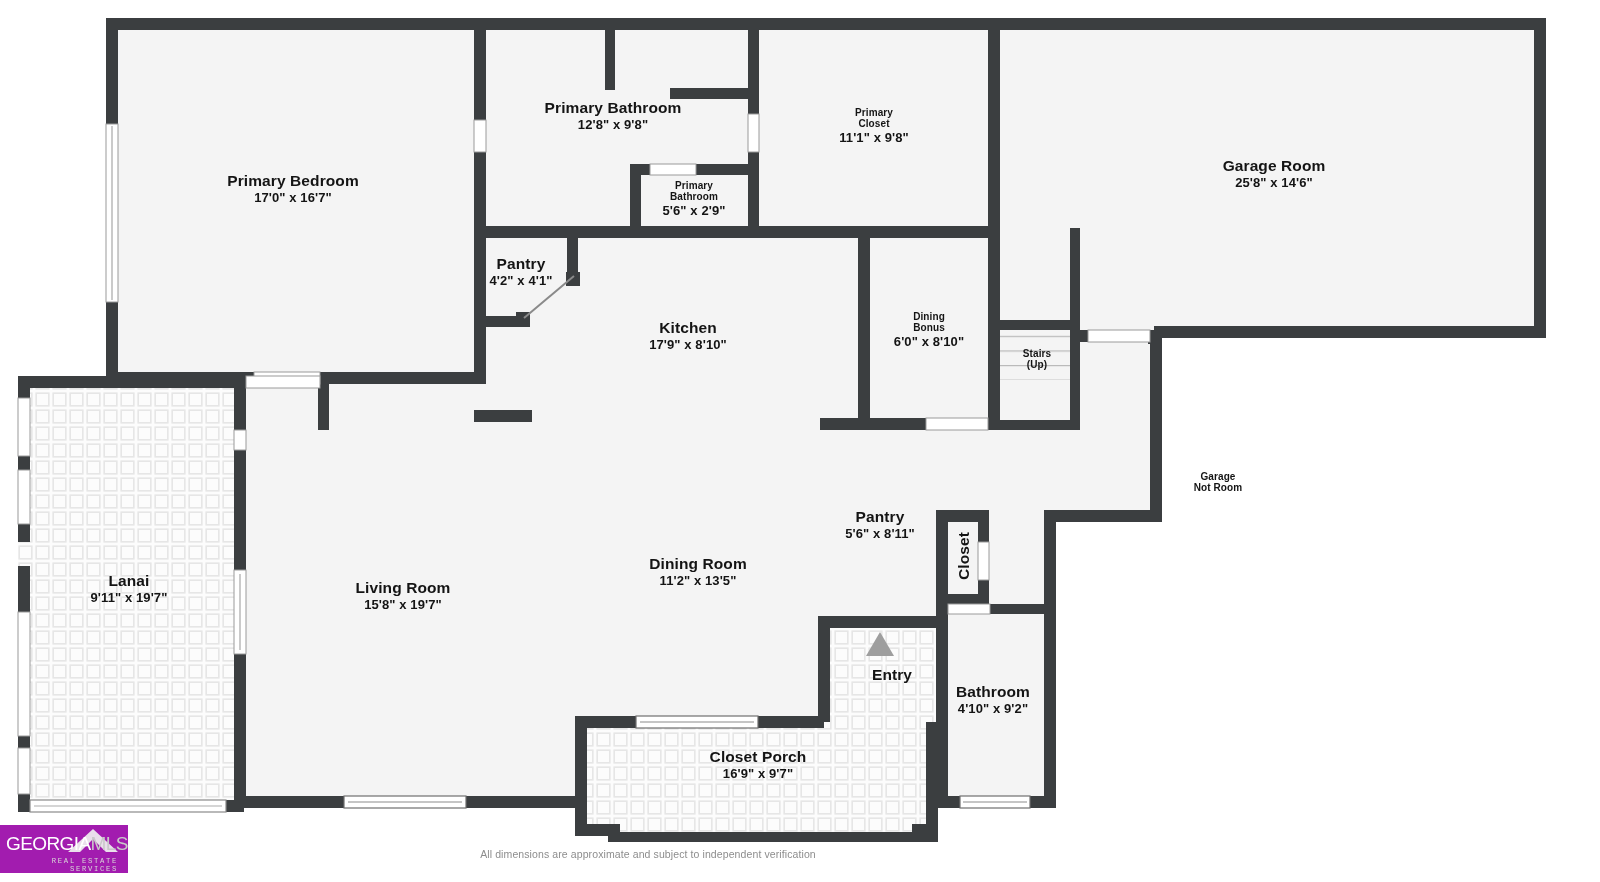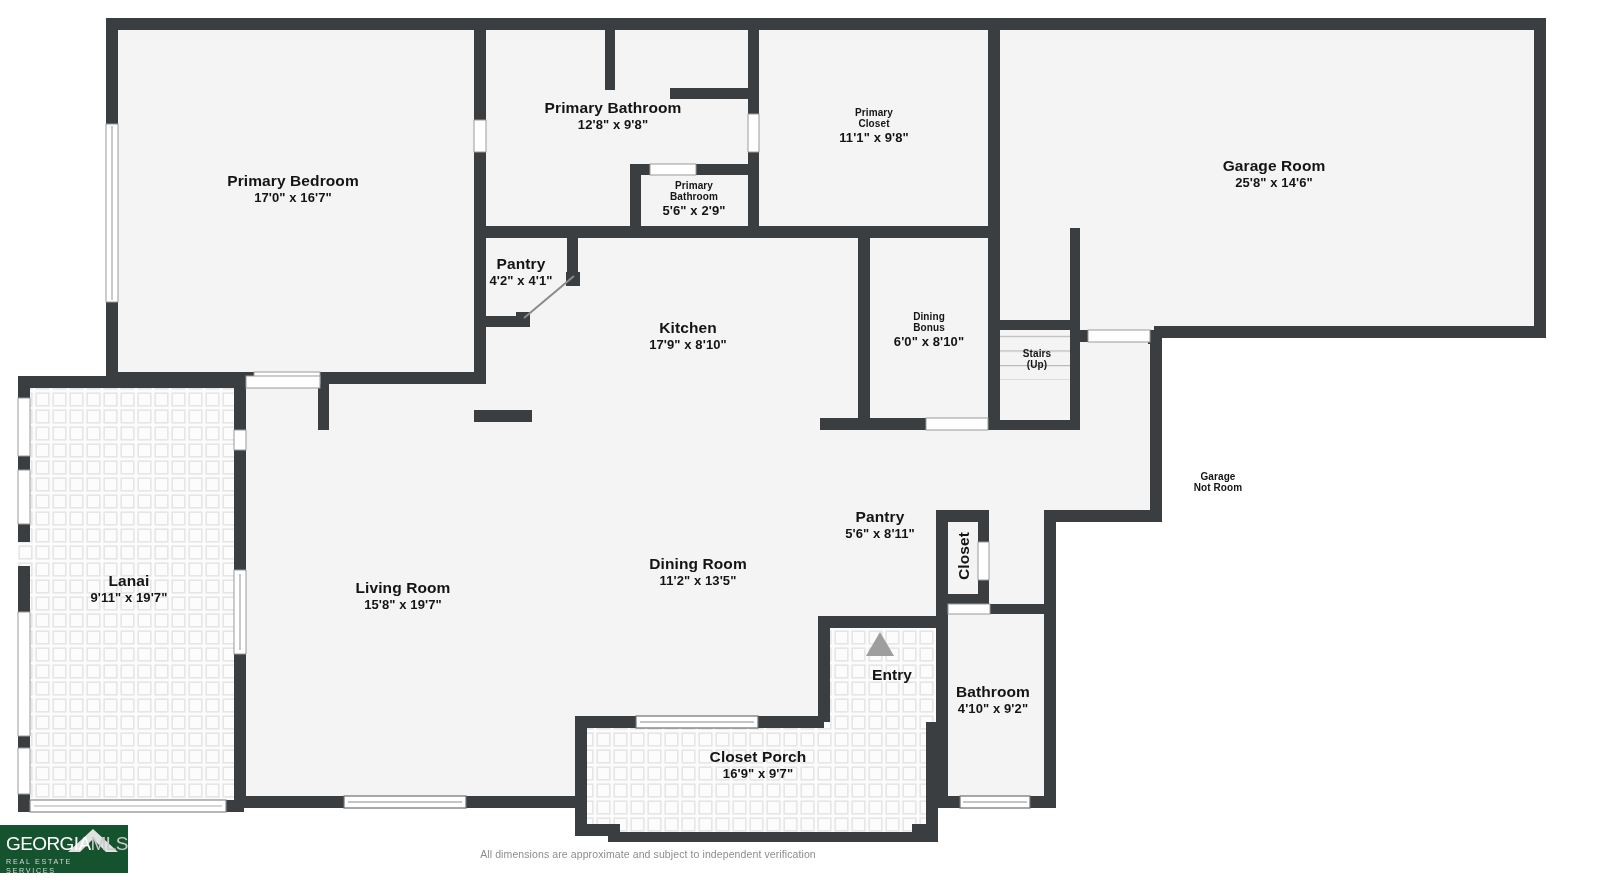--- a/index.html
+++ b/index.html
@@ -17,31 +17,31 @@
   .lbl .dim{display:block;font-size:13px;margin-top:2px;letter-spacing:.1px;}
   .lbl.two .nm{font-size:10px;}
   .lbl.vert{
     transform-origin:center center;
     transform:translate(-50%,-50%) rotate(-90deg);
   }
   .lbl.ctr{transform:translate(-50%,-50%);}
   
   #logo{
     position:absolute;left:0;top:825px;width:128px;height:48px;
-    background:#14532d;overflow:hidden;
+    background:#a21caf;overflow:hidden;
   }
   #logo .txt{
     position:absolute;left:6px;top:9px;width:118px;
     font-size:19px;letter-spacing:-.6px;font-weight:400;line-height:1;
   }
   #logo .g1{color:#ffffff;}
   #logo .g2{color:#c9c9c9;}
   #logo .sub{
-    position:absolute;left:6px;top:32px;width:118px;color:#d8d8d8;
-    font-size:7.2px;letter-spacing:1.7px;font-weight:400;text-align:left;
+    position:absolute;left:0;top:32px;width:118px;color:#d8d8d8;
+    font-size:7.2px;letter-spacing:1.7px;font-weight:400;text-align:right;font-family:Liberation Mono, monospace;
   }
   #logo svg{position:absolute;right:8px;top:2px;}
   #disclaimer{
     position:absolute;left:0;top:848px;width:1296px;text-align:center;
     font-size:10.5px;color:#8d8d8d;font-weight:400;letter-spacing:.1px;
   }
 </style>
 </head>
 <body>
 

